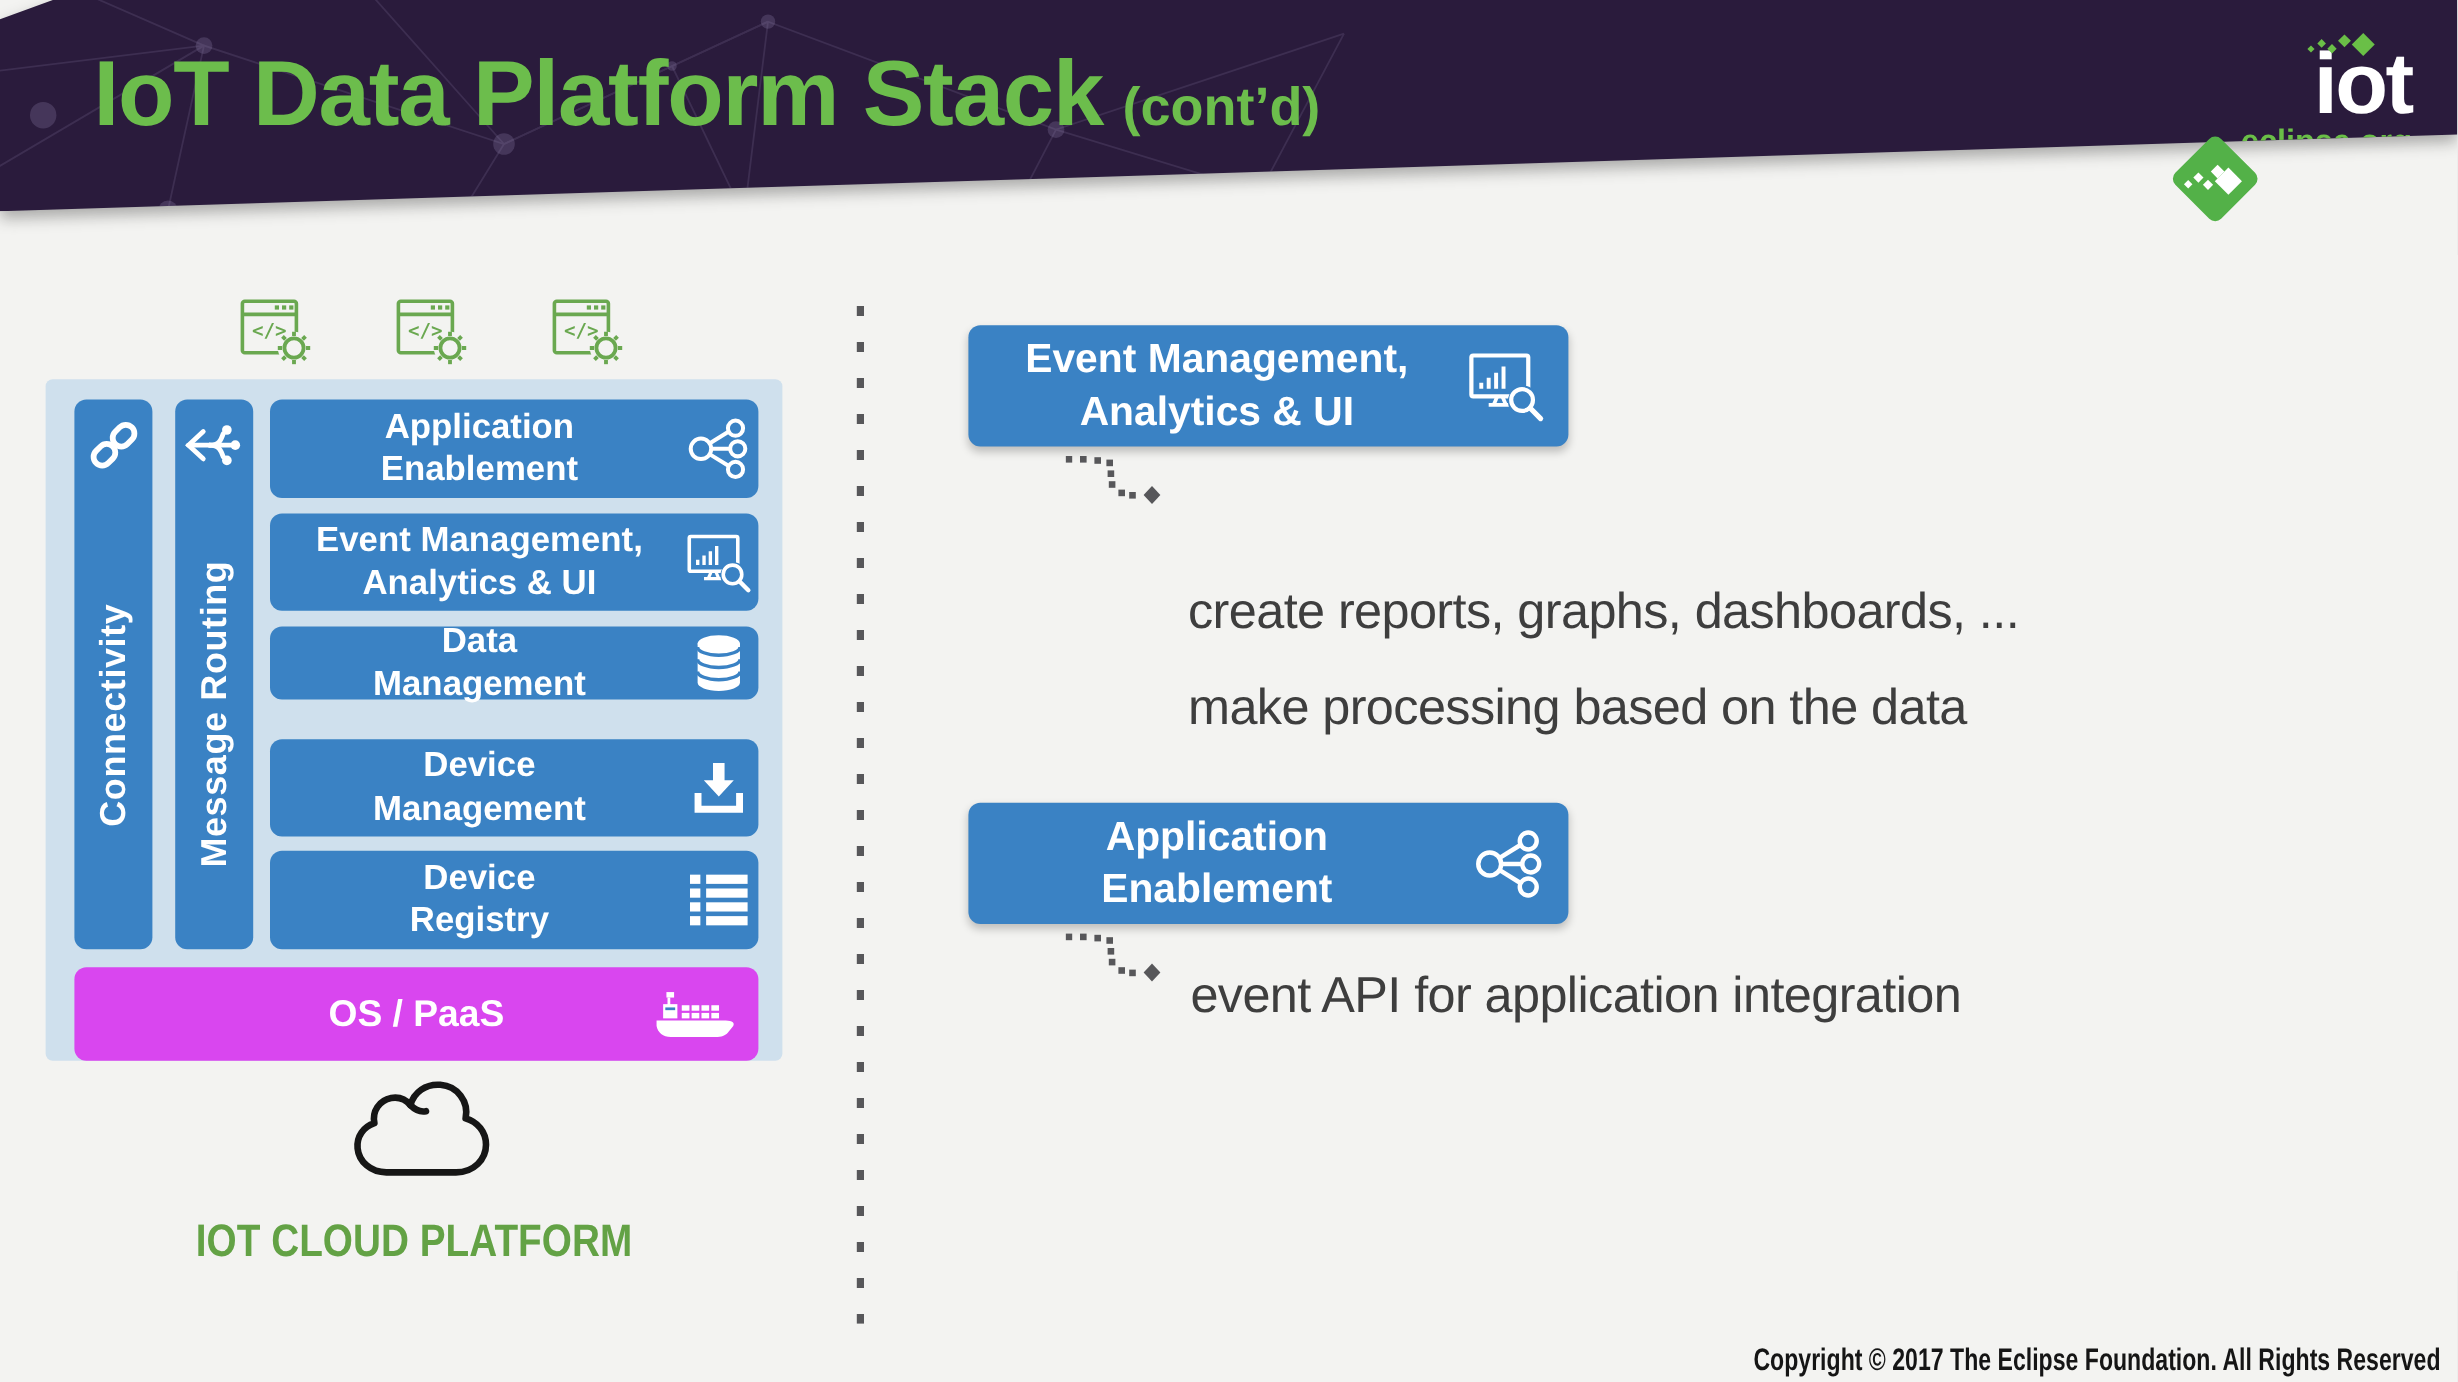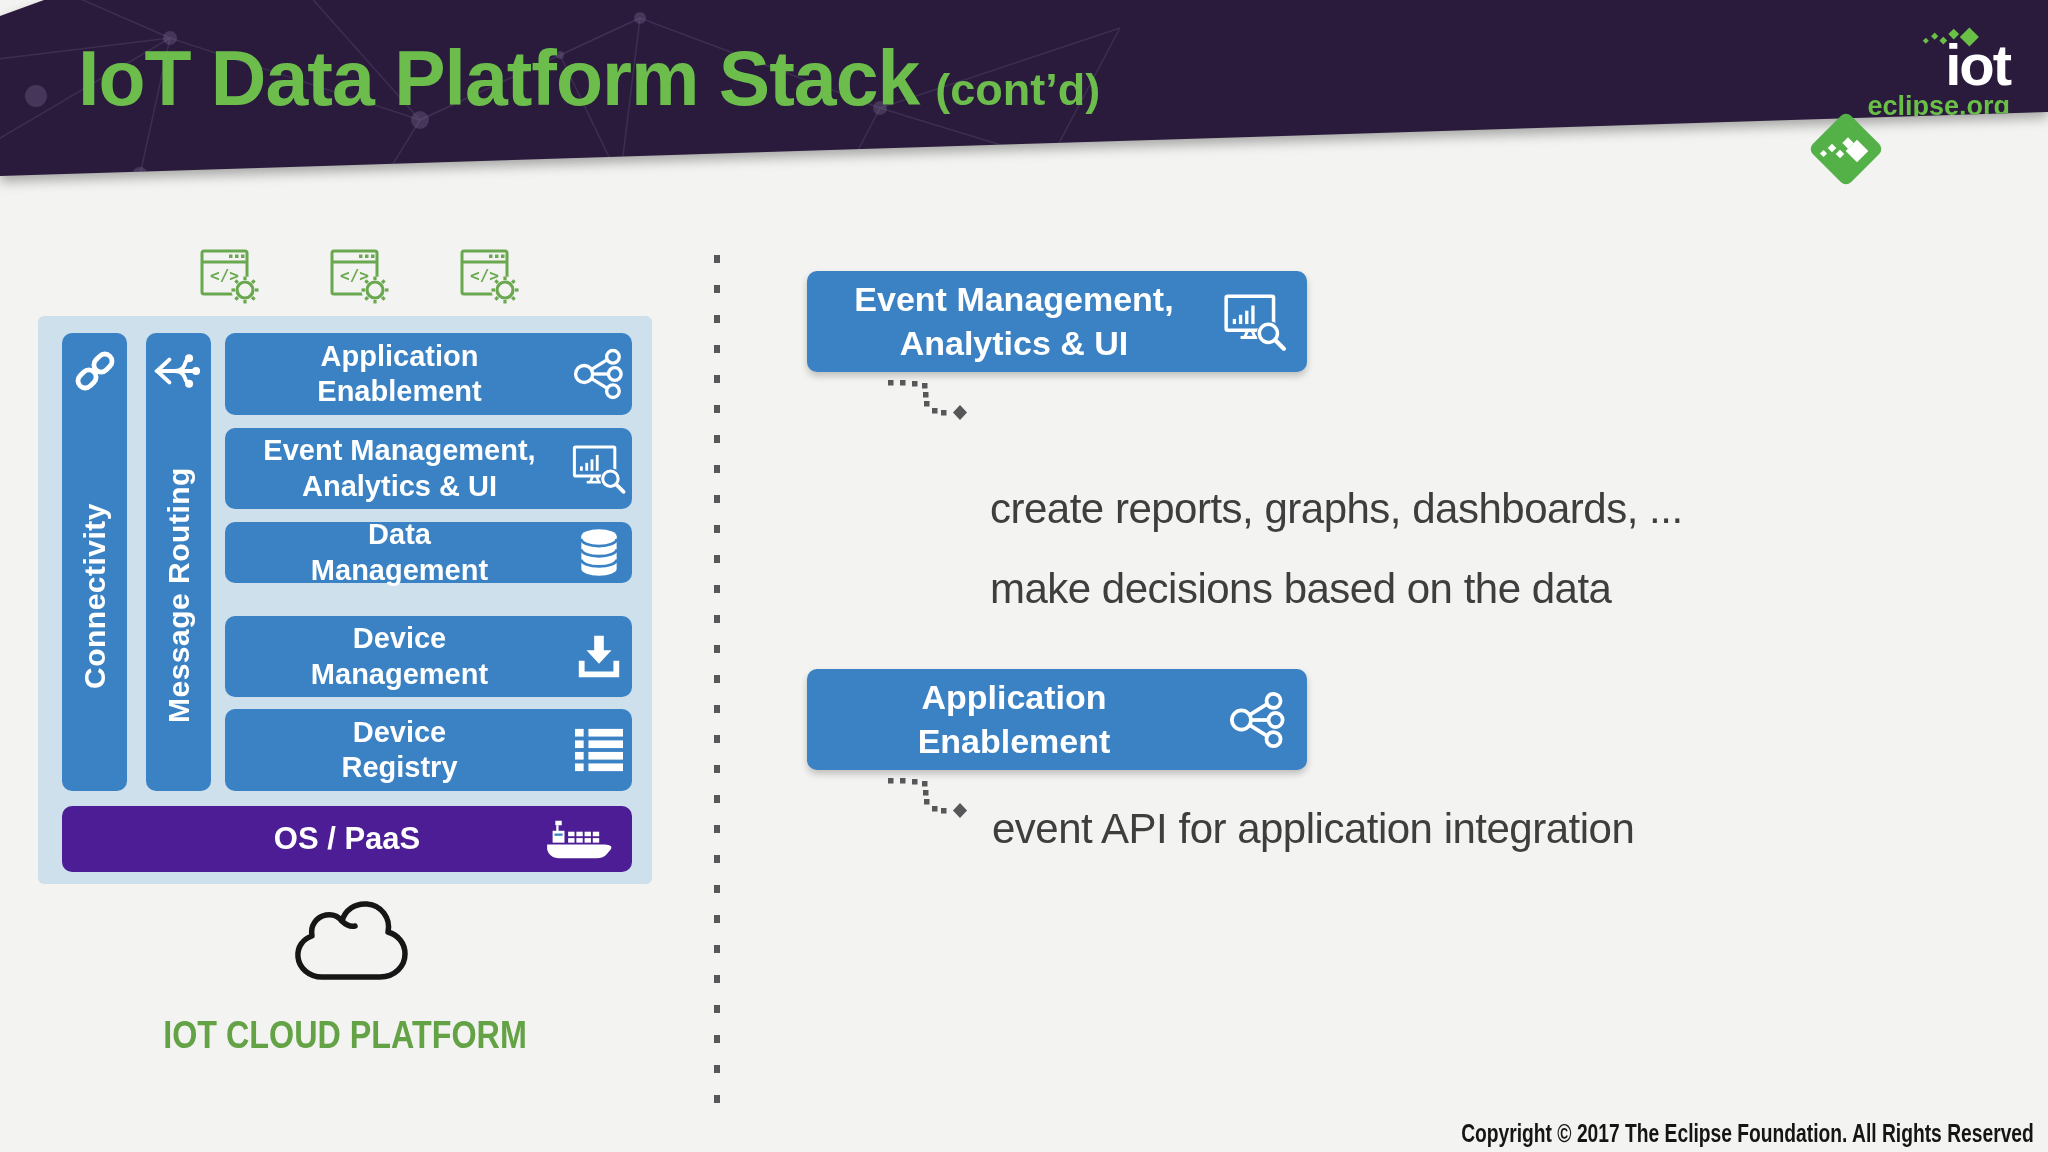--- a/index.html
+++ b/index.html
@@ -11,41 +11,41 @@
                filter:drop-shadow(0 6px 6px rgba(30,30,30,.35));}
   .header{position:absolute;left:0;top:0;width:2048px;height:190px;
           clip-path:polygon(0 16px,44px 0,2048px 0,2048px 112px,0 176px);
           background:linear-gradient(97deg,#1d122e0 0%,#251936 30%,#2e1f40 60%,#3f2a4a 100%);
           background-color:#2a1b3c;}
   .mesh{position:absolute;left:0;top:0;}
   .title-row{position:absolute;left:78px;top:34px;display:flex;align-items:baseline;white-space:nowrap;}
   .title-main{font-size:77px;font-weight:bold;color:#6cbd4c;letter-spacing:-1px;}
   .title-suffix{font-size:45px;font-weight:bold;color:#6cbd4c;margin-left:16px;}
   .logo{position:absolute;left:1852px;top:24px;width:160px;text-align:right;}
-  .logo-word{font-size:58px;line-height:.85;font-weight:bold;color:#ffffff;letter-spacing:-2px;
+  .logo-word{font-size:72px;line-height:.85;font-weight:bold;color:#ffffff;letter-spacing:-2px;
              margin-top:16px;padding-right:2px;}
   .logo-domain{font-size:27px;font-weight:bold;color:#6abf47;margin-top:2px;padding-right:2px;}
   .logo-cluster{position:absolute;top:-2px;right:24px;}
   .badge{position:absolute;left:1799px;top:102px;}
 
   
   .dev-icon{position:absolute;top:246px;}
   .panel{position:absolute;left:38px;top:316px;width:614px;height:568px;background:#cfe0ed;border-radius:6px;}
   .vcol{position:absolute;top:17px;height:458px;width:65px;background:#3a82c4;border-radius:10px;
         display:flex;flex-direction:column;align-items:center;}
   .vcol .col-icon{margin-top:15px;flex:0 0 auto;}
   .vcol .col-label{flex:1;display:flex;align-items:center;justify-content:center;
         writing-mode:vertical-rl;transform:rotate(180deg);
         color:#fff;font-weight:bold;font-size:30px;letter-spacing:.5px;padding-bottom:6px;}
   .hrow{position:absolute;left:187px;width:407px;background:#3a82c4;border-radius:10px;
         display:flex;align-items:center;padding:0;}
   .row-label{flex:1;text-align:center;color:#fff;font-weight:bold;font-size:29px;line-height:1.22;
              white-space:pre-line;padding-left:8px;}
   .row-icon{width:66px;flex:0 0 auto;display:flex;justify-content:center;}
-  .os-row{position:absolute;left:24px;top:490px;width:570px;height:66px;background:#4c1d95;border-radius:10px;}
+  .os-row{position:absolute;left:24px;top:490px;width:570px;height:78px;background:#d946ef;border-radius:10px;}
   .os-label{position:absolute;inset:0;display:flex;align-items:center;justify-content:center;
             color:#fff;font-weight:bold;font-size:31px;}
   .os-icon{position:absolute;right:16px;top:50%;transform:translateY(-50%);}
   .cloud{position:absolute;left:292px;top:896px;}
   .caption{position:absolute;left:38px;top:1014px;width:614px;text-align:center;
            font-size:38px;font-weight:bold;color:#63a245;transform:scaleX(.85);}
 
   
   .divider{position:absolute;left:714px;top:255px;width:6px;height:848px;
            background:repeating-linear-gradient(to bottom,#57575a 0 8px,transparent 8px 30px);}
@@ -364,21 +364,21 @@
         <rect x="34" y="4" width="5.5" height="5.5"></rect>
       <rect x="35" y="13" width="5.5" height="5.5"></rect>
         <rect x="36" y="22" width="5.5" height="5.5"></rect>
       <rect x="44" y="29" width="5.5" height="5.5"></rect>
         <rect x="53" y="31" width="5.5" height="5.5"></rect>
       <polygon points="72,26 79,33.5 72,41 65,33.5"></polygon>
     </g>
   </svg>
 
   <div class="bullet-line" style="top:485px">create reports, graphs, dashboards, ...</div>
-  <div class="bullet-line" style="top:565px">make decisions based on the data</div>
+  <div class="bullet-line" style="top:565px">make processing based on the data</div>
 
   <div class="callout" style="top:669px">
     <div class="callout-title">Application
 Enablement</div>
     <div class="callout-icon">
       <svg width="62" height="58" viewBox="0 0 58 56">
         <g fill="none" stroke="#ffffff" stroke-width="3.6">
           <circle cx="13" cy="28" r="9.2"></circle>
             <circle cx="44" cy="9.5" r="6.8"></circle>
           <circle cx="46" cy="28" r="6.8"></circle>

